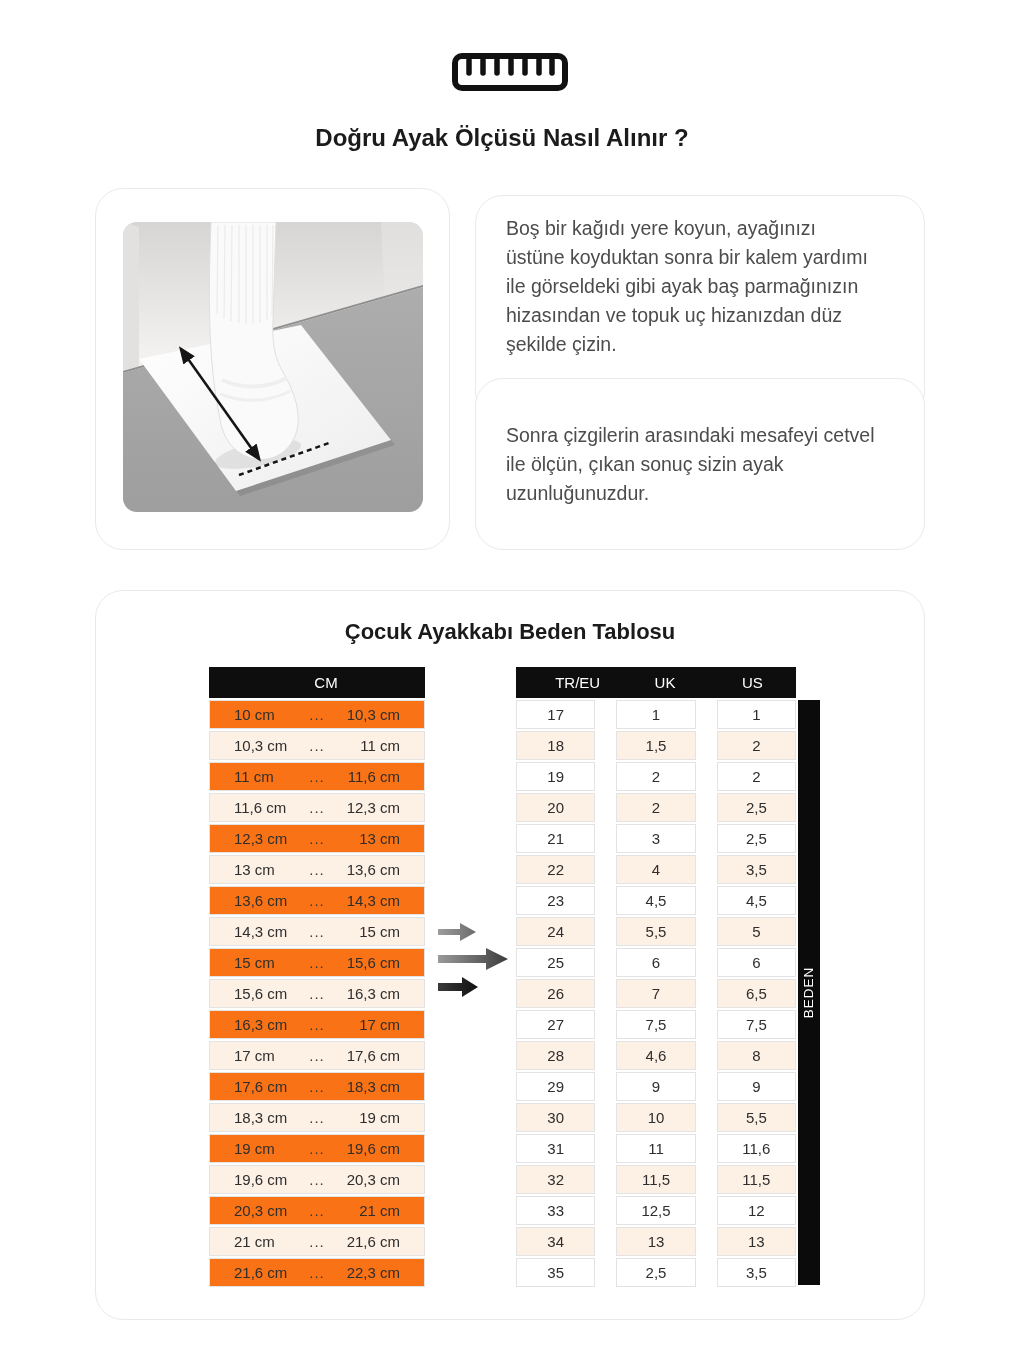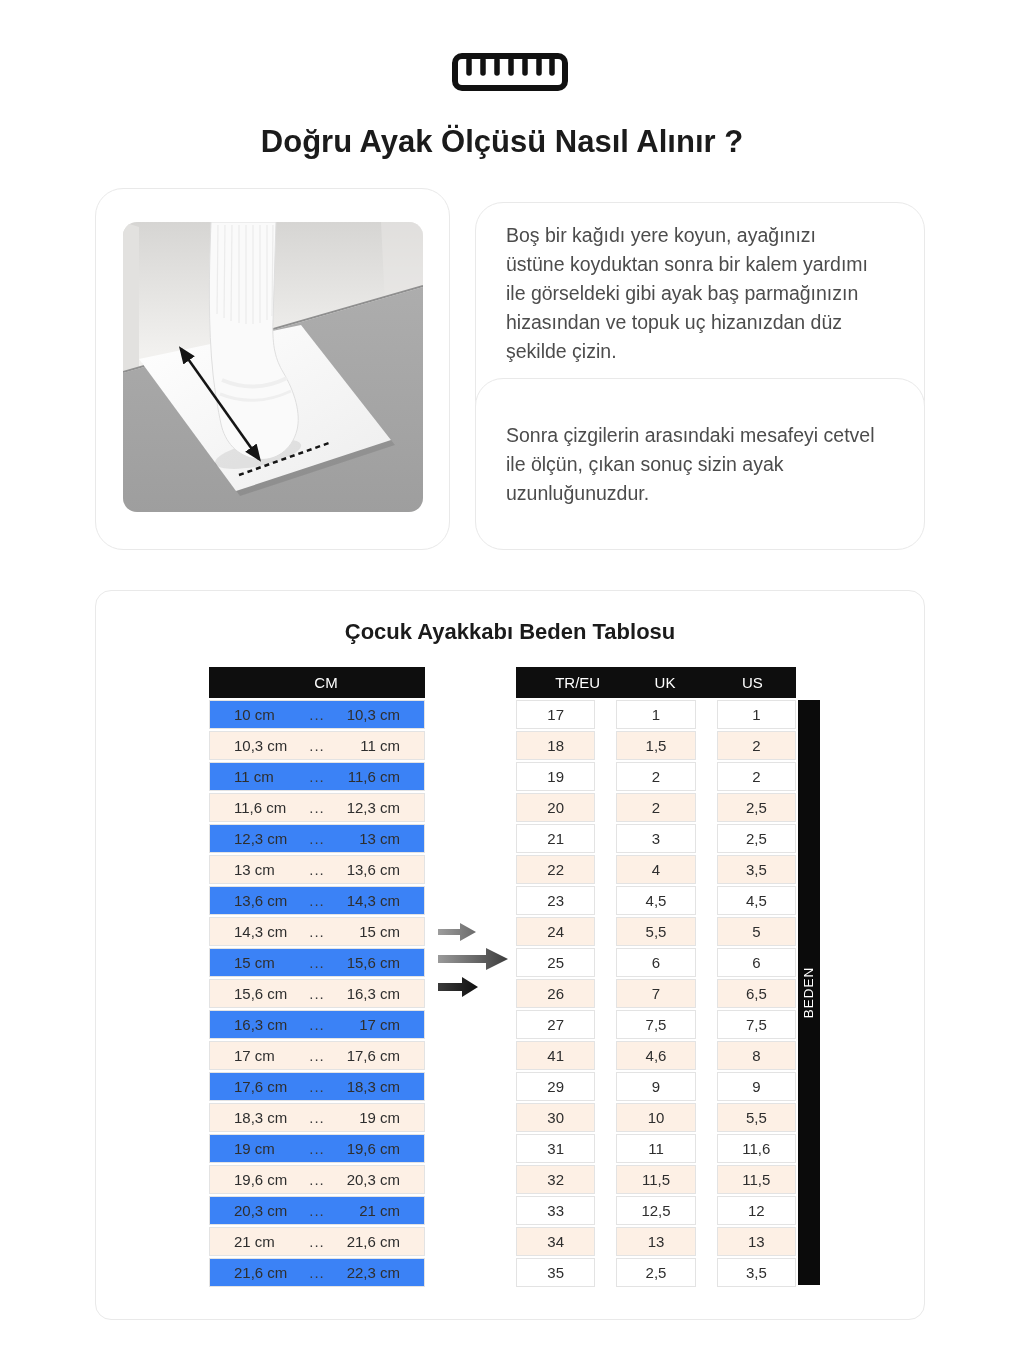--- a/index.html
+++ b/index.html
@@ -5,43 +5,43 @@
   html,body { margin:0; padding:0; background:#ffffff; }
   .page {
     position:relative; width:1020px; height:1360px; margin:0 auto;
     background:#ffffff; font-family:"Liberation Sans", sans-serif;
     overflow:hidden;
   }
   
   .ruler-wrap { position:absolute; left:0; right:0; top:52px; display:flex; justify-content:center; }
   .page-title {
     position:absolute; left:0; right:16px; top:124px; margin:0;
-    text-align:center; font-size:31px; font-weight:700; color:#1b1b1b;
+    text-align:center; font-size:24px; font-weight:700; color:#1b1b1b;
   }
   
   .card { background:#fff; border:1.5px solid #e9e9e9; box-sizing:border-box; }
   .photo-card { position:absolute; left:95px; top:188px; width:355px; height:362px; border-radius:28px; }
   .photo { position:absolute; left:27px; top:33px; width:300px; height:290px; border-radius:14px; overflow:hidden; }
   .tcard { position:absolute; left:475px; width:450px; border-radius:28px; }
-  .tcard1 { top:202px; height:225px; padding:18px 48px 0 30px; }
+  .tcard1 { top:195px; height:225px; padding:18px 48px 0 30px; }
   .tcard2 { top:378px; height:172px; display:flex; align-items:center; padding:8px 30px; }
   .tcard p { margin:0; font-size:19.5px; line-height:29px; color:#4c4c4c; }
   
-  .chart-card { position:absolute; left:95px; top:590px; width:830px; height:730px; border-radius:16px; }
+  .chart-card { position:absolute; left:95px; top:590px; width:830px; height:730px; border-radius:28px; }
   .chart-title { position:absolute; left:0; right:0; top:28px; margin:0; text-align:center; font-size:22px; font-weight:700; color:#1b1b1b; }
   .cm-table  { position:absolute; left:113px; top:76px; width:216px; }
   .size-table{ position:absolute; left:420px; top:76px; width:280px; }
   .thead {
     height:31px; background:#0e0e0e; color:#ffffff; font-size:15px;
     display:grid; align-items:center; text-align:center; margin-bottom:2px;padding-left:18px;
   }
   .cm-table .thead { grid-template-columns:1fr; }
   .size-table .thead { grid-template-columns:1fr 1fr 1fr; }
   .cm-row {
-    height:29px; box-sizing:border-box; border:1px solid #e3e3e3; background:#3b82f6;
+    height:29px; box-sizing:border-box; border:1px solid #e3e3e3; background:#f97316;
     display:grid; grid-template-columns:1fr 34px 1fr; align-items:center;
     font-size:15px; color:#2e2e2e; margin-bottom:2px;
   }
   .cm-row .l { padding-left:24px; text-align:left; }
   .cm-row .m { text-align:center; color:#3a3a3a; letter-spacing:1px; }
   .cm-row .r { padding-right:24px; text-align:right; }
   .cm-row.alt { background:#fdf0e5; }
   .srow { display:grid; grid-template-columns:1fr 1fr 1fr; column-gap:21px; margin-bottom:2px; }
   .srow .c {
     height:29px; box-sizing:border-box; border:1px solid #e3e3e3; background:#ffffff;
@@ -326,21 +326,21 @@
             <span class="c">26</span>
             <span class="c">7</span>
             <span class="c">6,5</span>
           </div>
           <div class="srow">
             <span class="c">27</span>
             <span class="c">7,5</span>
             <span class="c">7,5</span>
           </div>
           <div class="srow alt">
-            <span class="c">41</span>
+            <span class="c">28</span>
             <span class="c">4,6</span>
             <span class="c">8</span>
           </div>
           <div class="srow">
             <span class="c">29</span>
             <span class="c">9</span>
             <span class="c">9</span>
           </div>
           <div class="srow alt">
             <span class="c">30</span>

